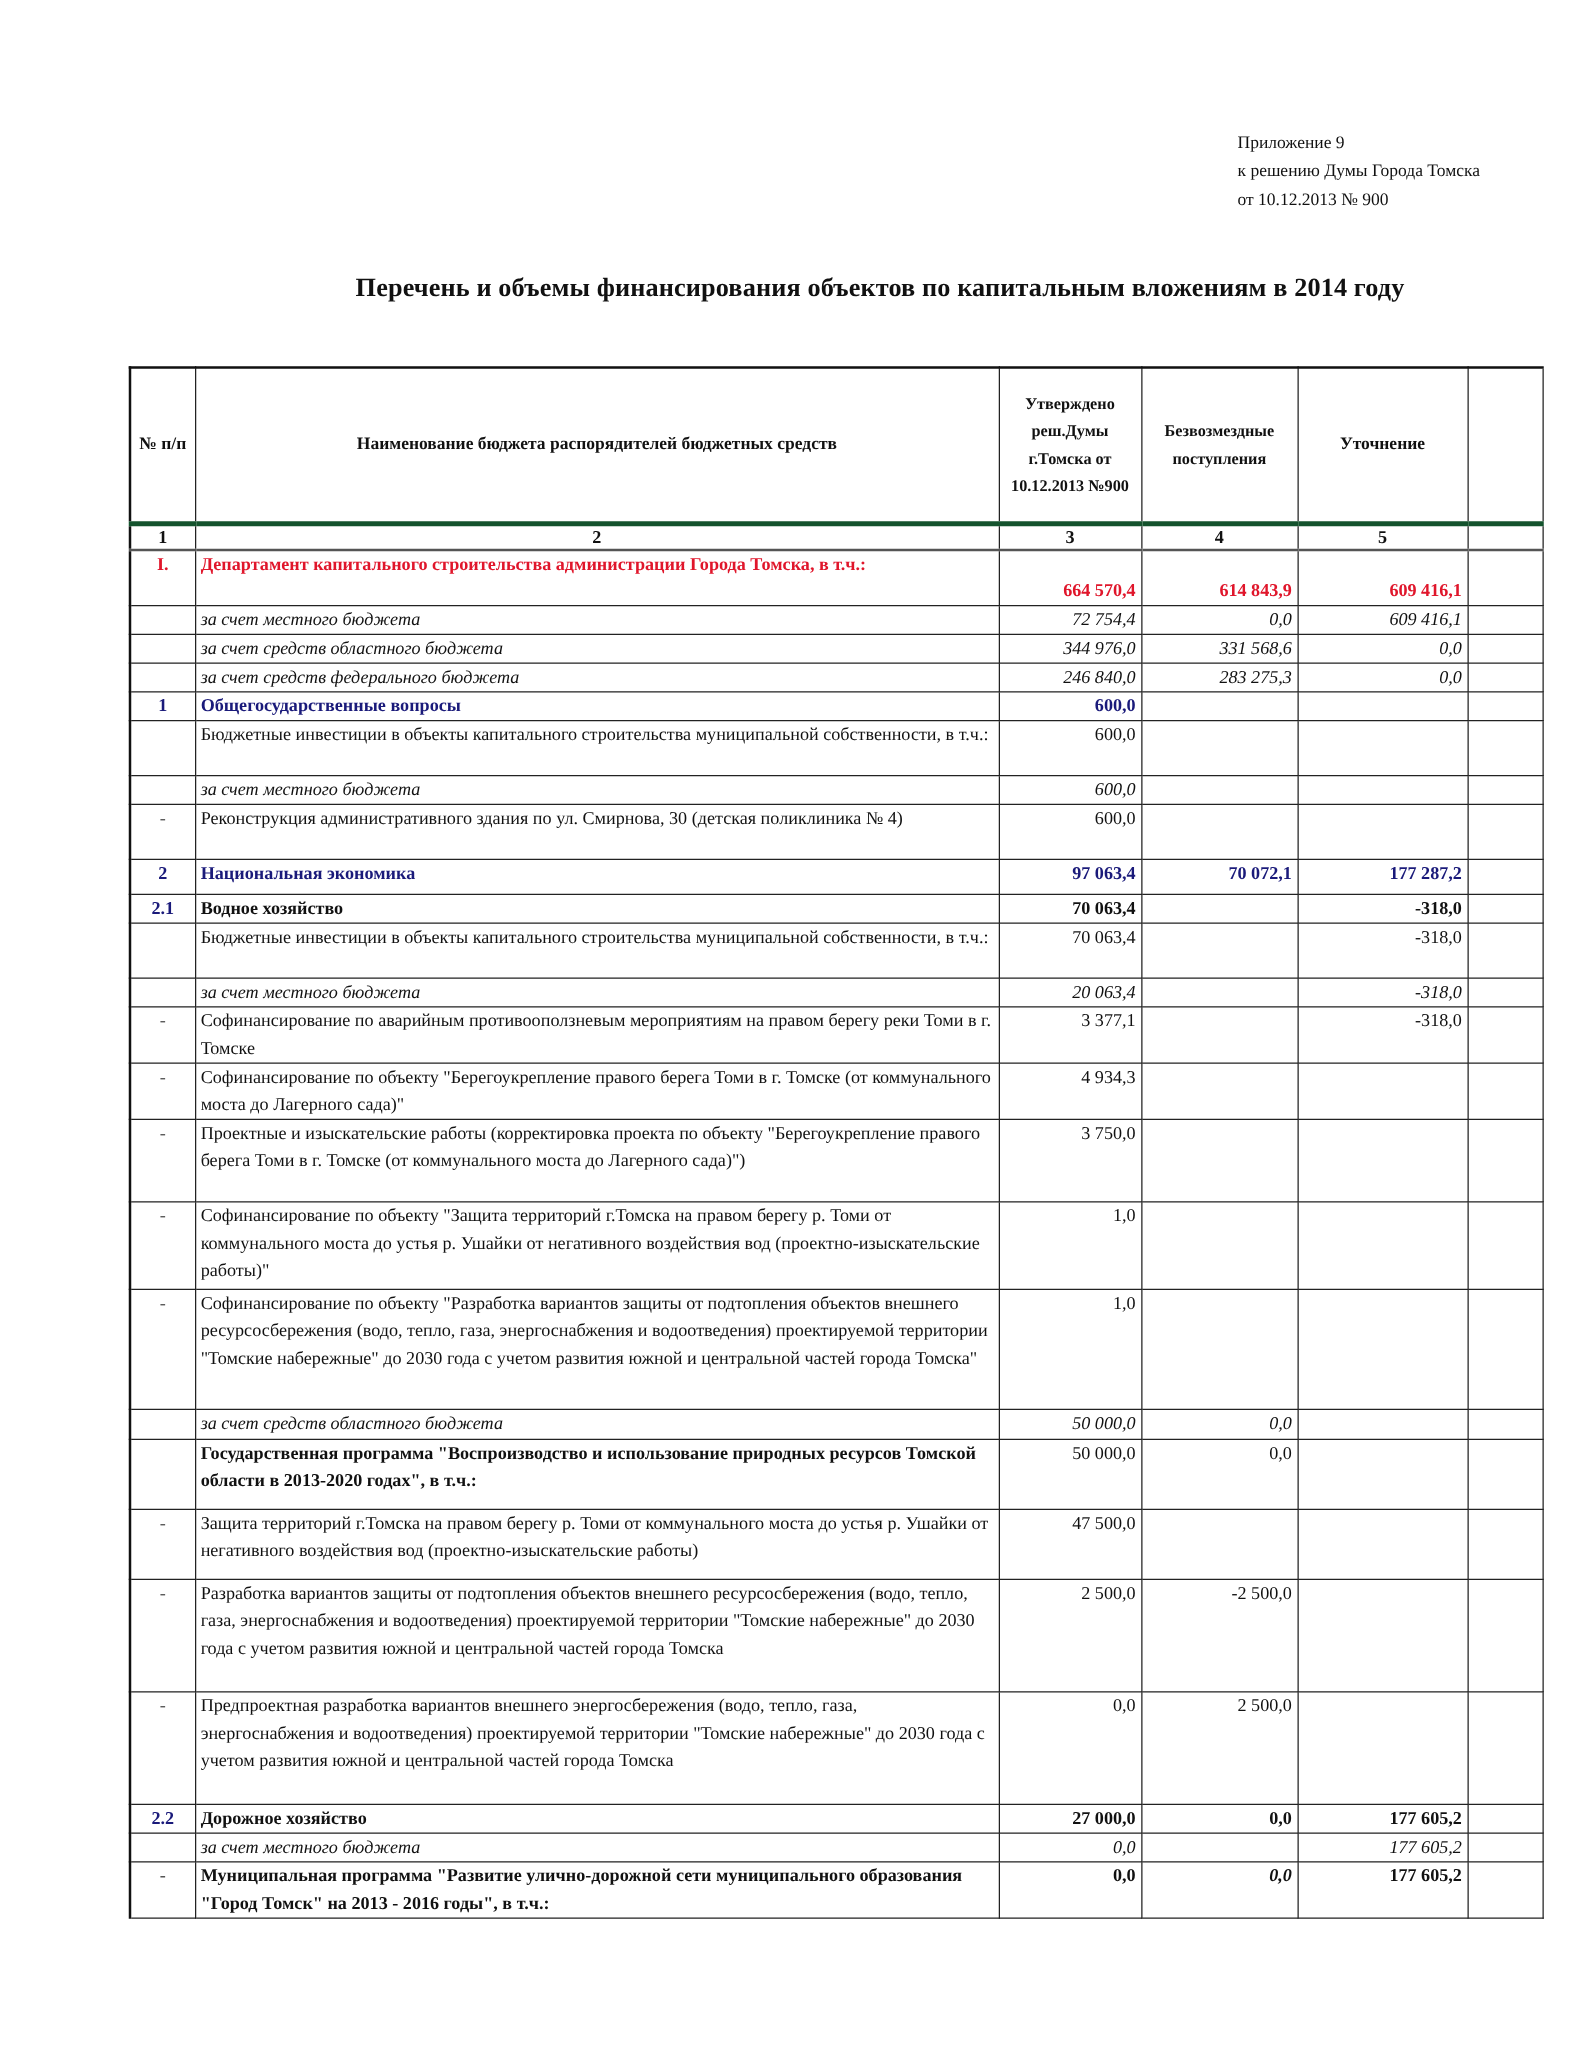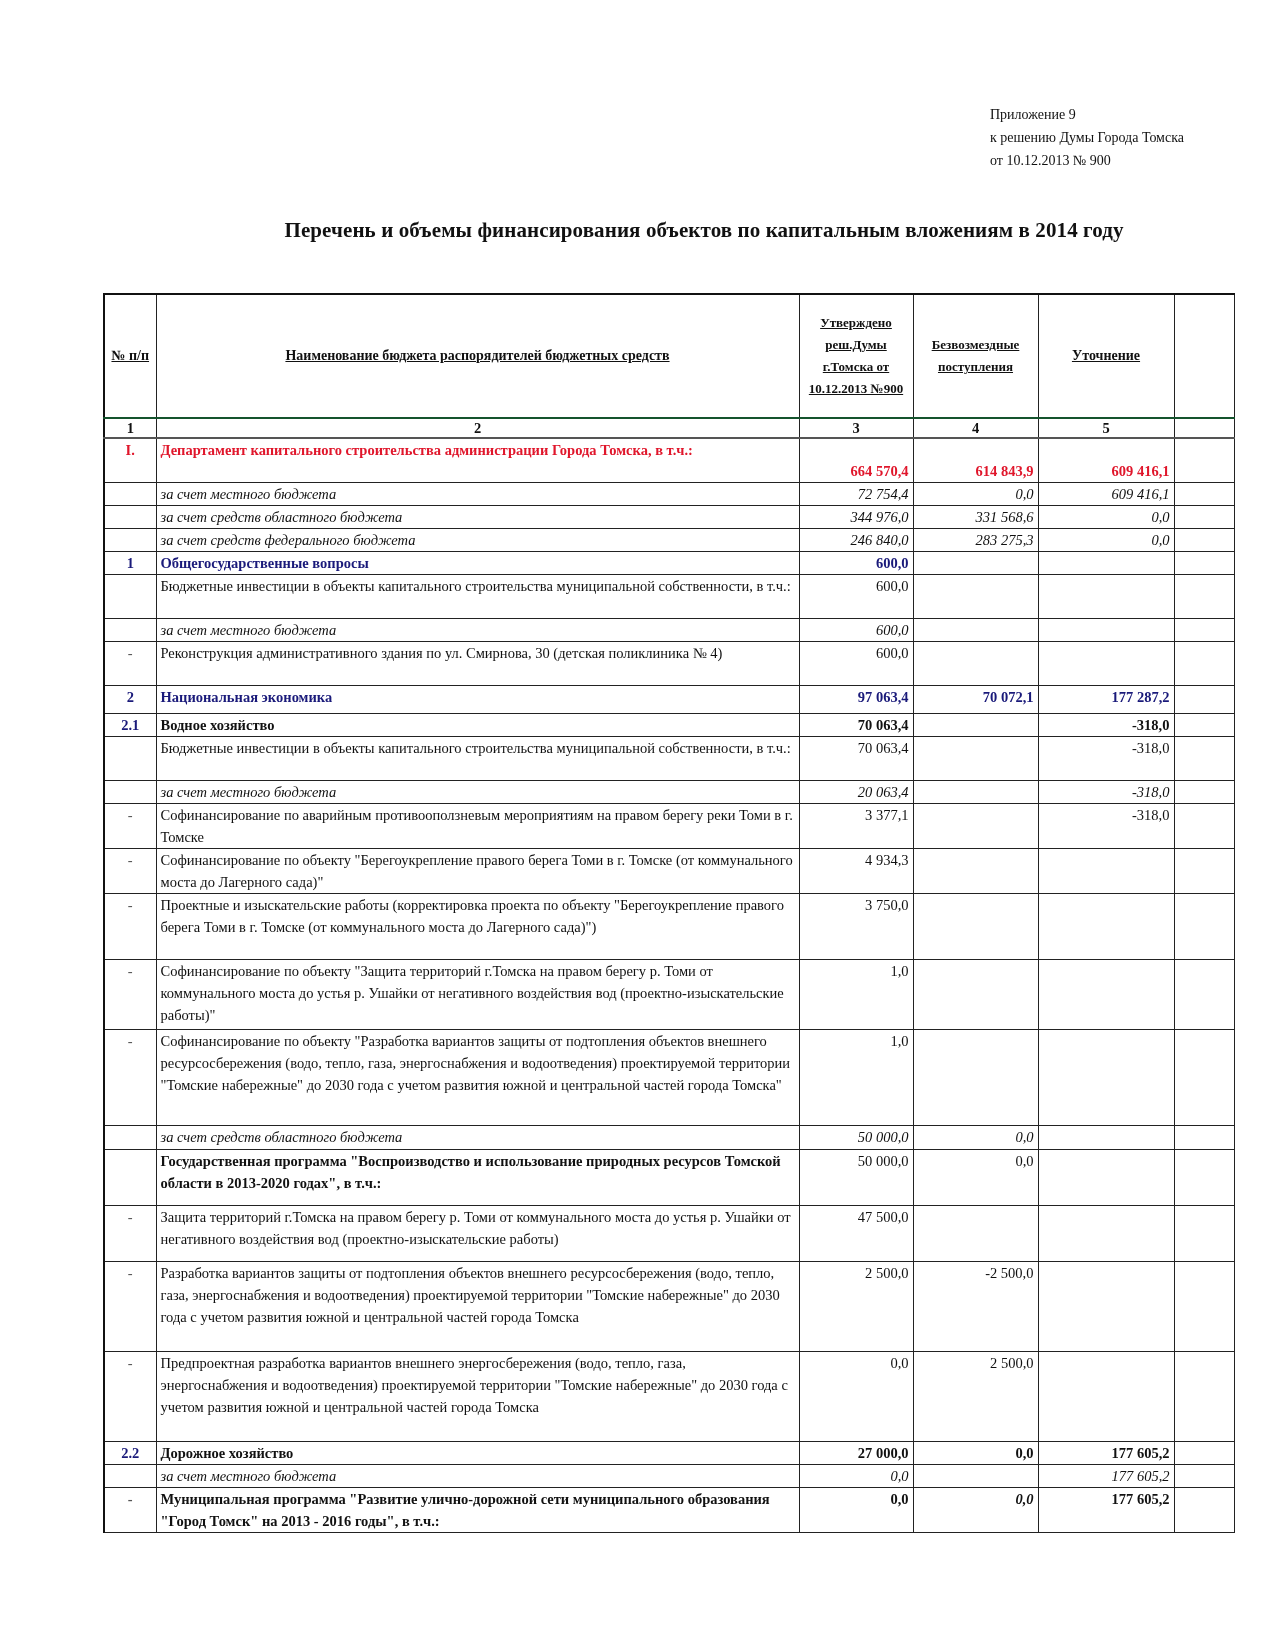--- a/index.html
+++ b/index.html
@@ -8,21 +8,21 @@
     .annex { position: absolute; left: 990px; top: 103px; font-size: 14px; line-height: 23px; white-space: nowrap; }
     .doc-title { position: absolute; left: 0; top: 218px; width: 1408px; text-align: center;
                  font-weight: bold; font-size: 21px; letter-spacing: 0.1px; }
     table.budget { position: absolute; left: 103px; top: 293px; border-collapse: collapse;
                    table-layout: fixed; font-size: 14.5px; }
     table.budget td, table.budget th { border: 1.5px solid #222; padding: 0 4px; vertical-align: top; line-height: 22px; }
     table.budget { border-left: 2.5px solid #111; border-top: 2.5px solid #111; }
     col.c-num { width: 52px; } col.c-name { width: 643px; } col.c-v3 { width: 114px; }
     col.c-v4 { width: 125px; } col.c-v5 { width: 136px; } col.c-v6 { width: 60px; }
     th { font-weight: bold; font-size: 13px; vertical-align: middle !important; text-align: center; }
-    tr.head-row th { height: 122px; border-bottom: 2px solid #14532d; text-decoration: underline; }
+    tr.head-row th { height: 122px; border-bottom: 4px solid #14532d; }
     tr.head-row th.hn { font-size: 14px; }
     tr.colnum td { text-align: center; font-weight: bold; height: 18px; line-height: 18px; border-bottom: 2.5px solid #555; }
     td.num { text-align: center; }
     td.val { text-align: right; padding-right: 4px; }
     tr.dept td { color: #e0162b; font-weight: bold; }
     tr.dept td.val { vertical-align: bottom; margin-left: 28px; }
     tr.section td { color: #1a1a7a; font-weight: bold; }
     tr.subsection td { font-weight: bold; }
     tr.subsection td.num { color: #1a1a7a; }
     tr.italic td.name, tr.italic td.val { font-style: italic; }

